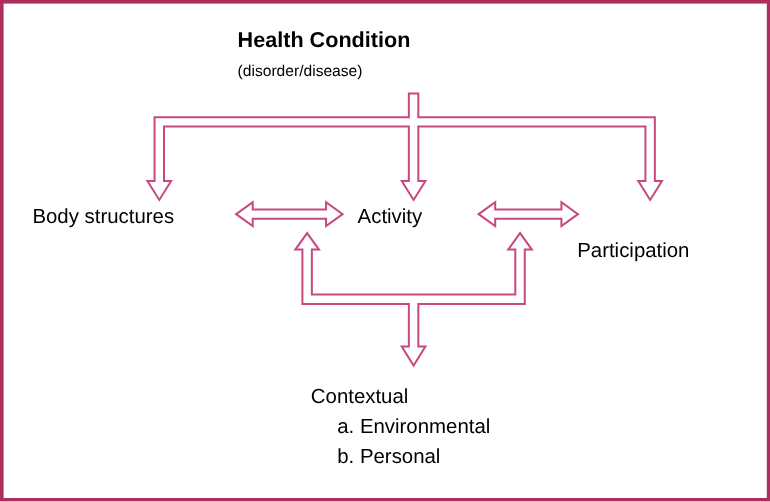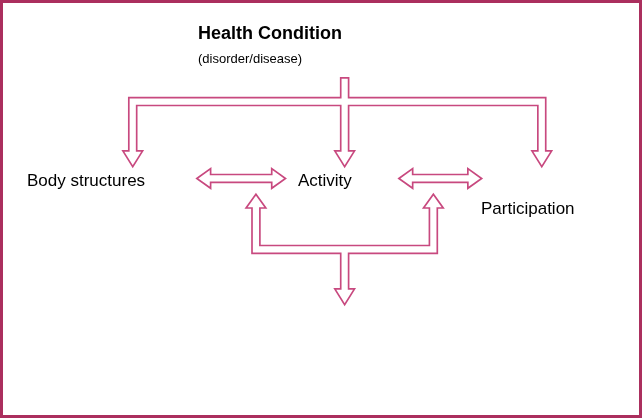--- a/index.html
+++ b/index.html
@@ -63,14 +63,19 @@
   </div>
 
   <div class="node center node-activity">
     <div>Activity</div>
   </div>
 
   <div class="node center node-participation">
     <div>Participation</div>
   </div>
 
+  <div class="node node-contextual">
+    <div>Contextual</div>
+    <div class="ctx-item">a. Environmental</div>
+    <div class="ctx-item">b. Personal</div>
+  </div>
 
 </div>
 
 </body></html>

